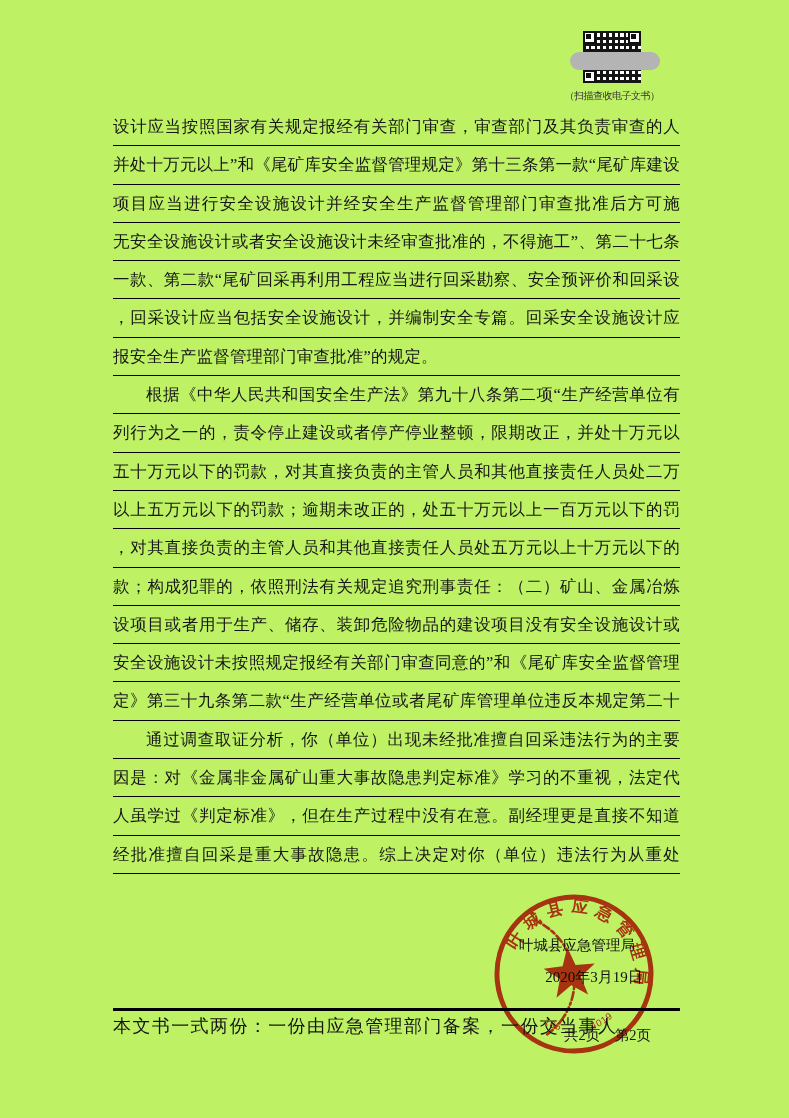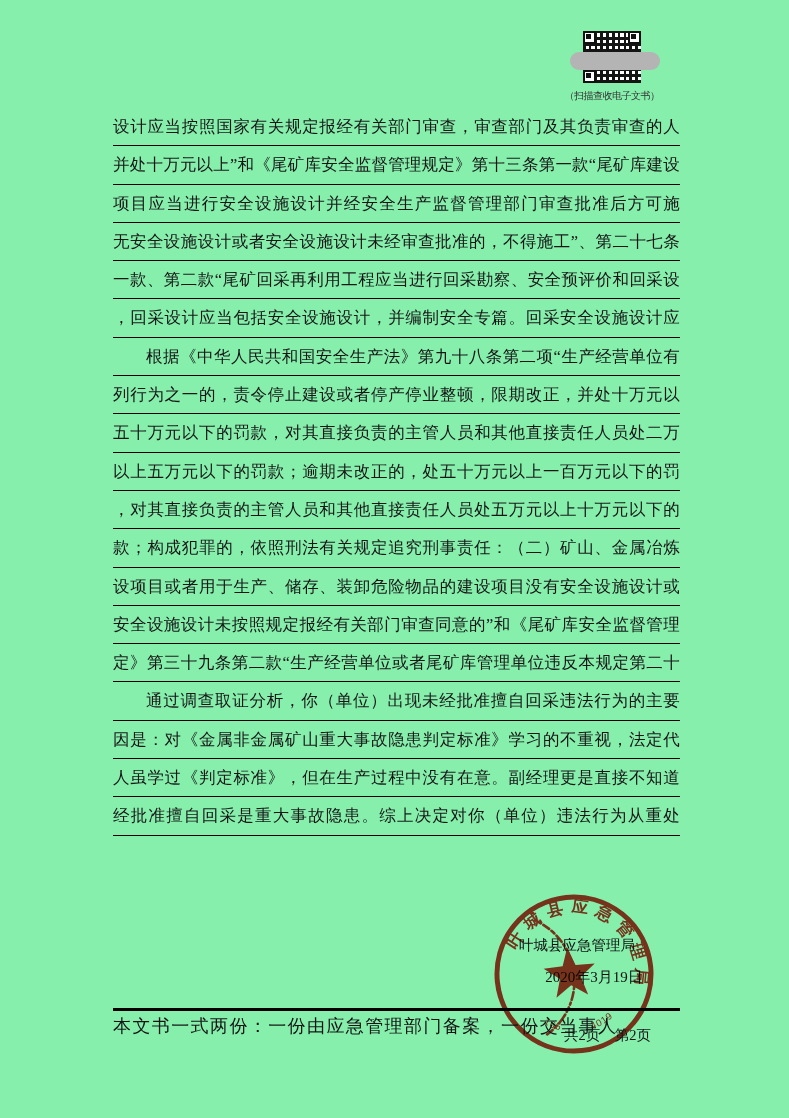--- a/index.html
+++ b/index.html
@@ -1,17 +1,17 @@
 <!DOCTYPE html>
 <html><head>
 <meta charset="utf-8">
 <style>
   html,body{margin:0;padding:0;background:#e8e8e8;}
   .page{
-    position:relative;width:789px;height:1118px;background:#86efac;
+    position:relative;width:789px;height:1118px;background:#bef264;
     overflow:hidden;margin:0 auto;
     font-family:"Liberation Serif","DejaVu Serif",serif;color:#141414;
   }
 
   
   .qr-block{position:absolute;left:556px;top:31px;width:112px;text-align:center;}
   .qr{position:relative;width:58px;height:52px;margin:0 auto;}
   .qr-noise{
     position:absolute;inset:0;
     background:
@@ -63,20 +63,21 @@
     <div class="qr-caption">（扫描查收电子文书）</div>
   </div>
 
   <div class="body">
       <div class="line">设计应当按照国家有关规定报经有关部门审查，审查部门及其负责审查的人员</div>
       <div class="line">并处十万元以上”和《尾矿库安全监督管理规定》第十三条第一款“尾矿库建设</div>
       <div class="line">项目应当进行安全设施设计并经安全生产监督管理部门审查批准后方可施工。</div>
       <div class="line">无安全设施设计或者安全设施设计未经审查批准的，不得施工”、第二十七条第</div>
       <div class="line">一款、第二款“尾矿回采再利用工程应当进行回采勘察、安全预评价和回采设计</div>
       <div class="line">，回采设计应当包括安全设施设计，并编制安全专篇。回采安全设施设计应当</div>
+      <div class="line nofill">报安全生产监督管理部门审查批准”的规定。</div>
       <div class="line indent">根据《中华人民共和国安全生产法》第九十八条第二项“生产经营单位有下</div>
       <div class="line">列行为之一的，责令停止建设或者停产停业整顿，限期改正，并处十万元以上</div>
       <div class="line">五十万元以下的罚款，对其直接负责的主管人员和其他直接责任人员处二万元</div>
       <div class="line">以上五万元以下的罚款；逾期未改正的，处五十万元以上一百万元以下的罚款</div>
       <div class="line">，对其直接负责的主管人员和其他直接责任人员处五万元以上十万元以下的罚</div>
       <div class="line">款；构成犯罪的，依照刑法有关规定追究刑事责任：（二）矿山、金属冶炼建</div>
       <div class="line">设项目或者用于生产、储存、装卸危险物品的建设项目没有安全设施设计或者</div>
       <div class="line">安全设施设计未按照规定报经有关部门审查同意的”和《尾矿库安全监督管理规</div>
       <div class="line">定》第三十九条第二款“生产经营单位或者尾矿库管理单位违反本规定第二十三</div>
       <div class="line indent">通过调查取证分析，你（单位）出现未经批准擅自回采违法行为的主要原</div>

